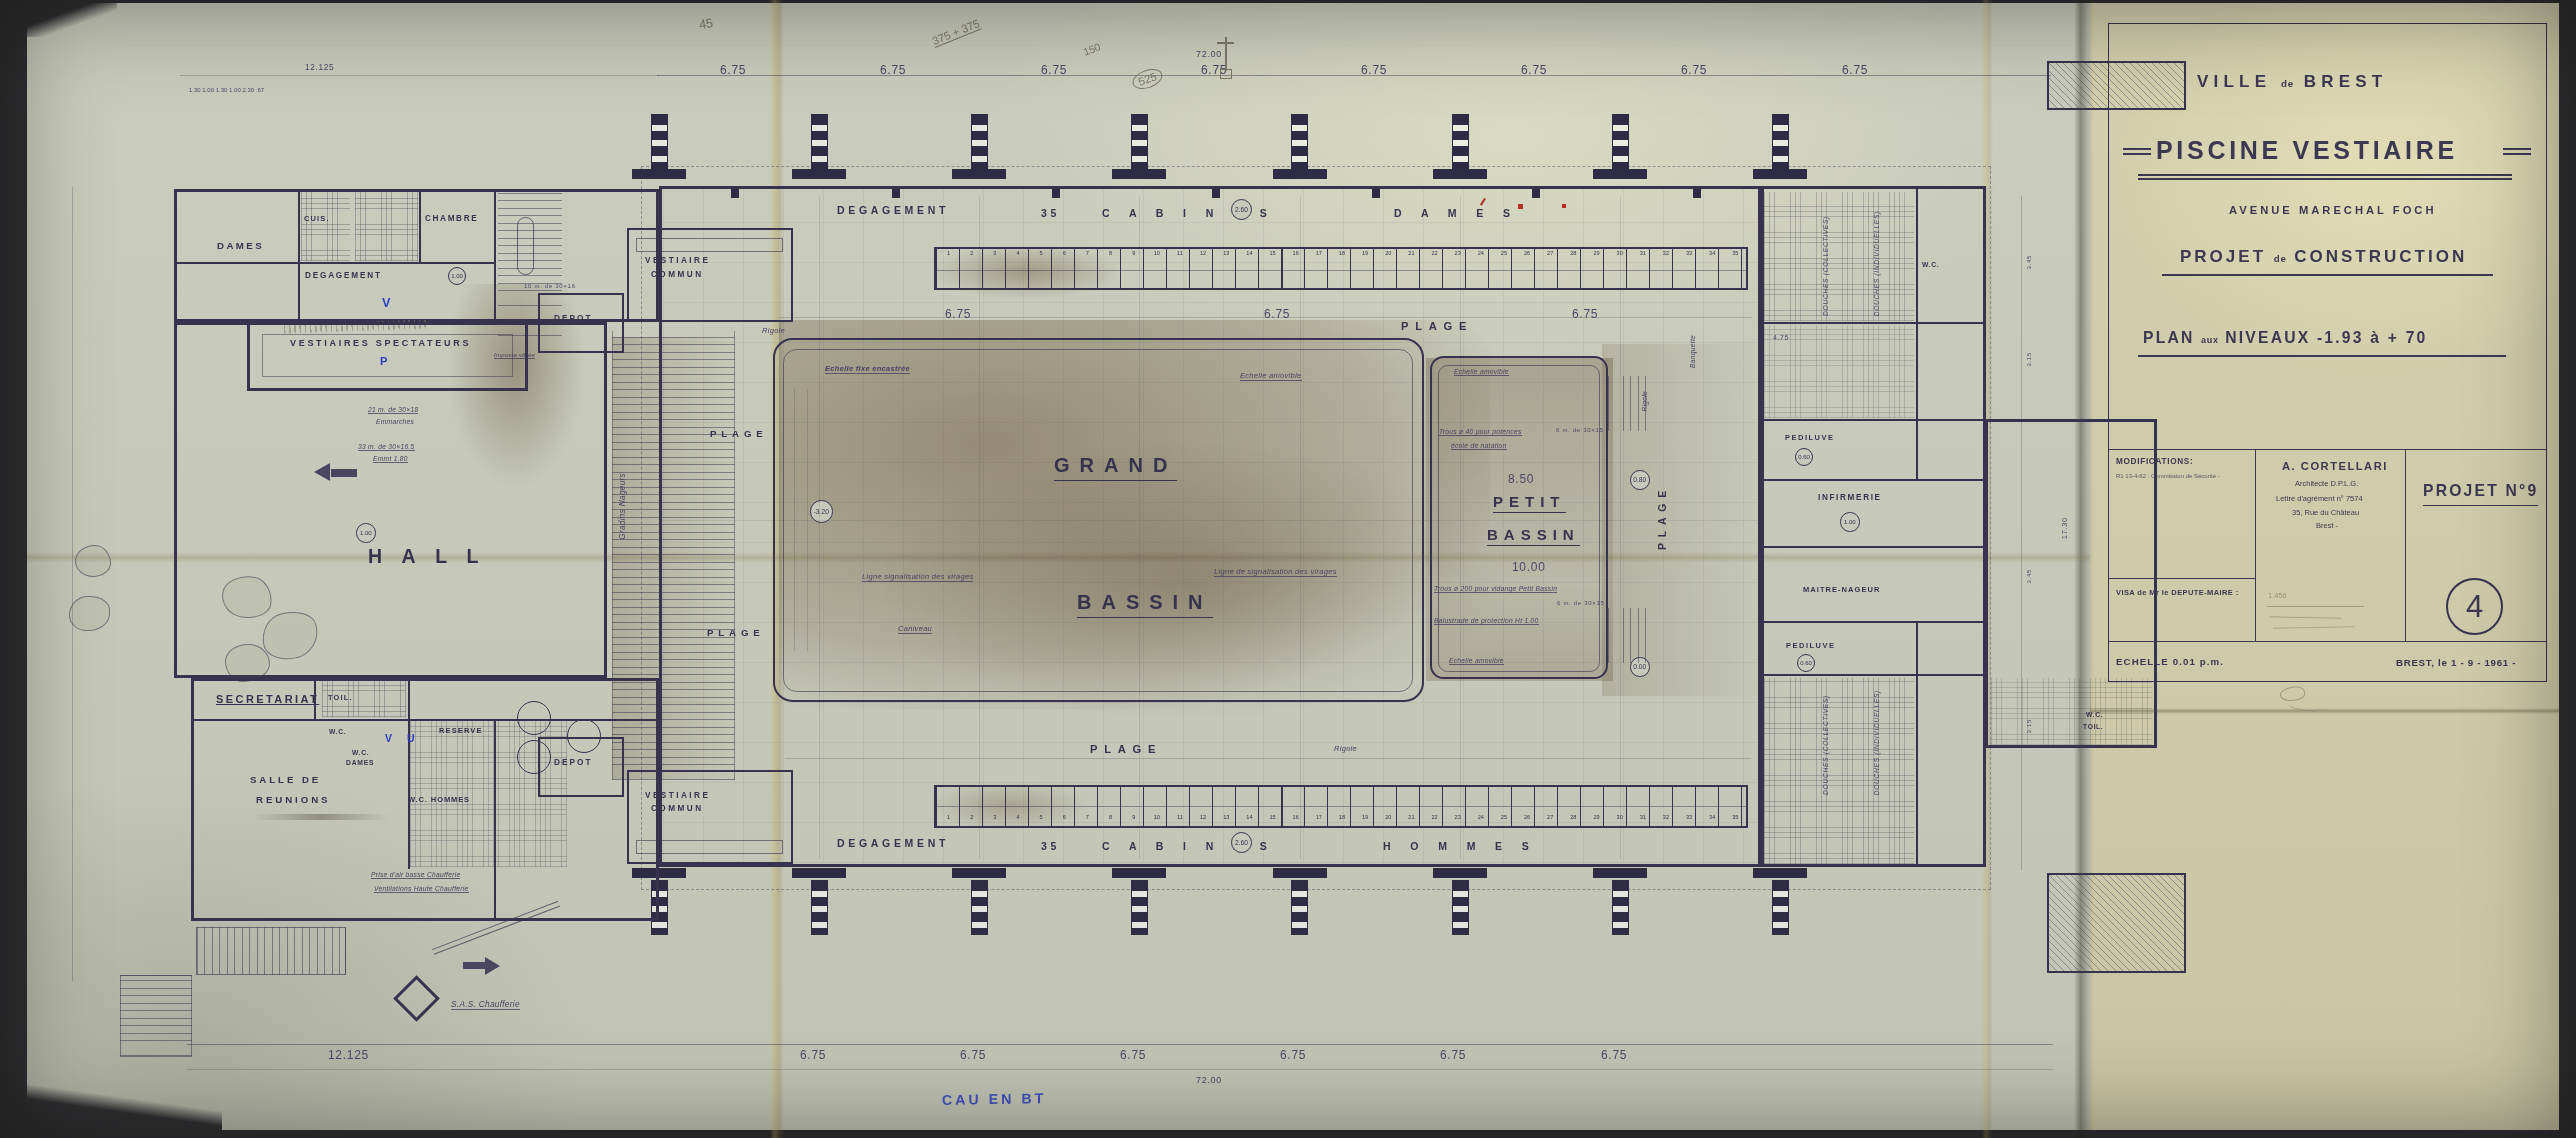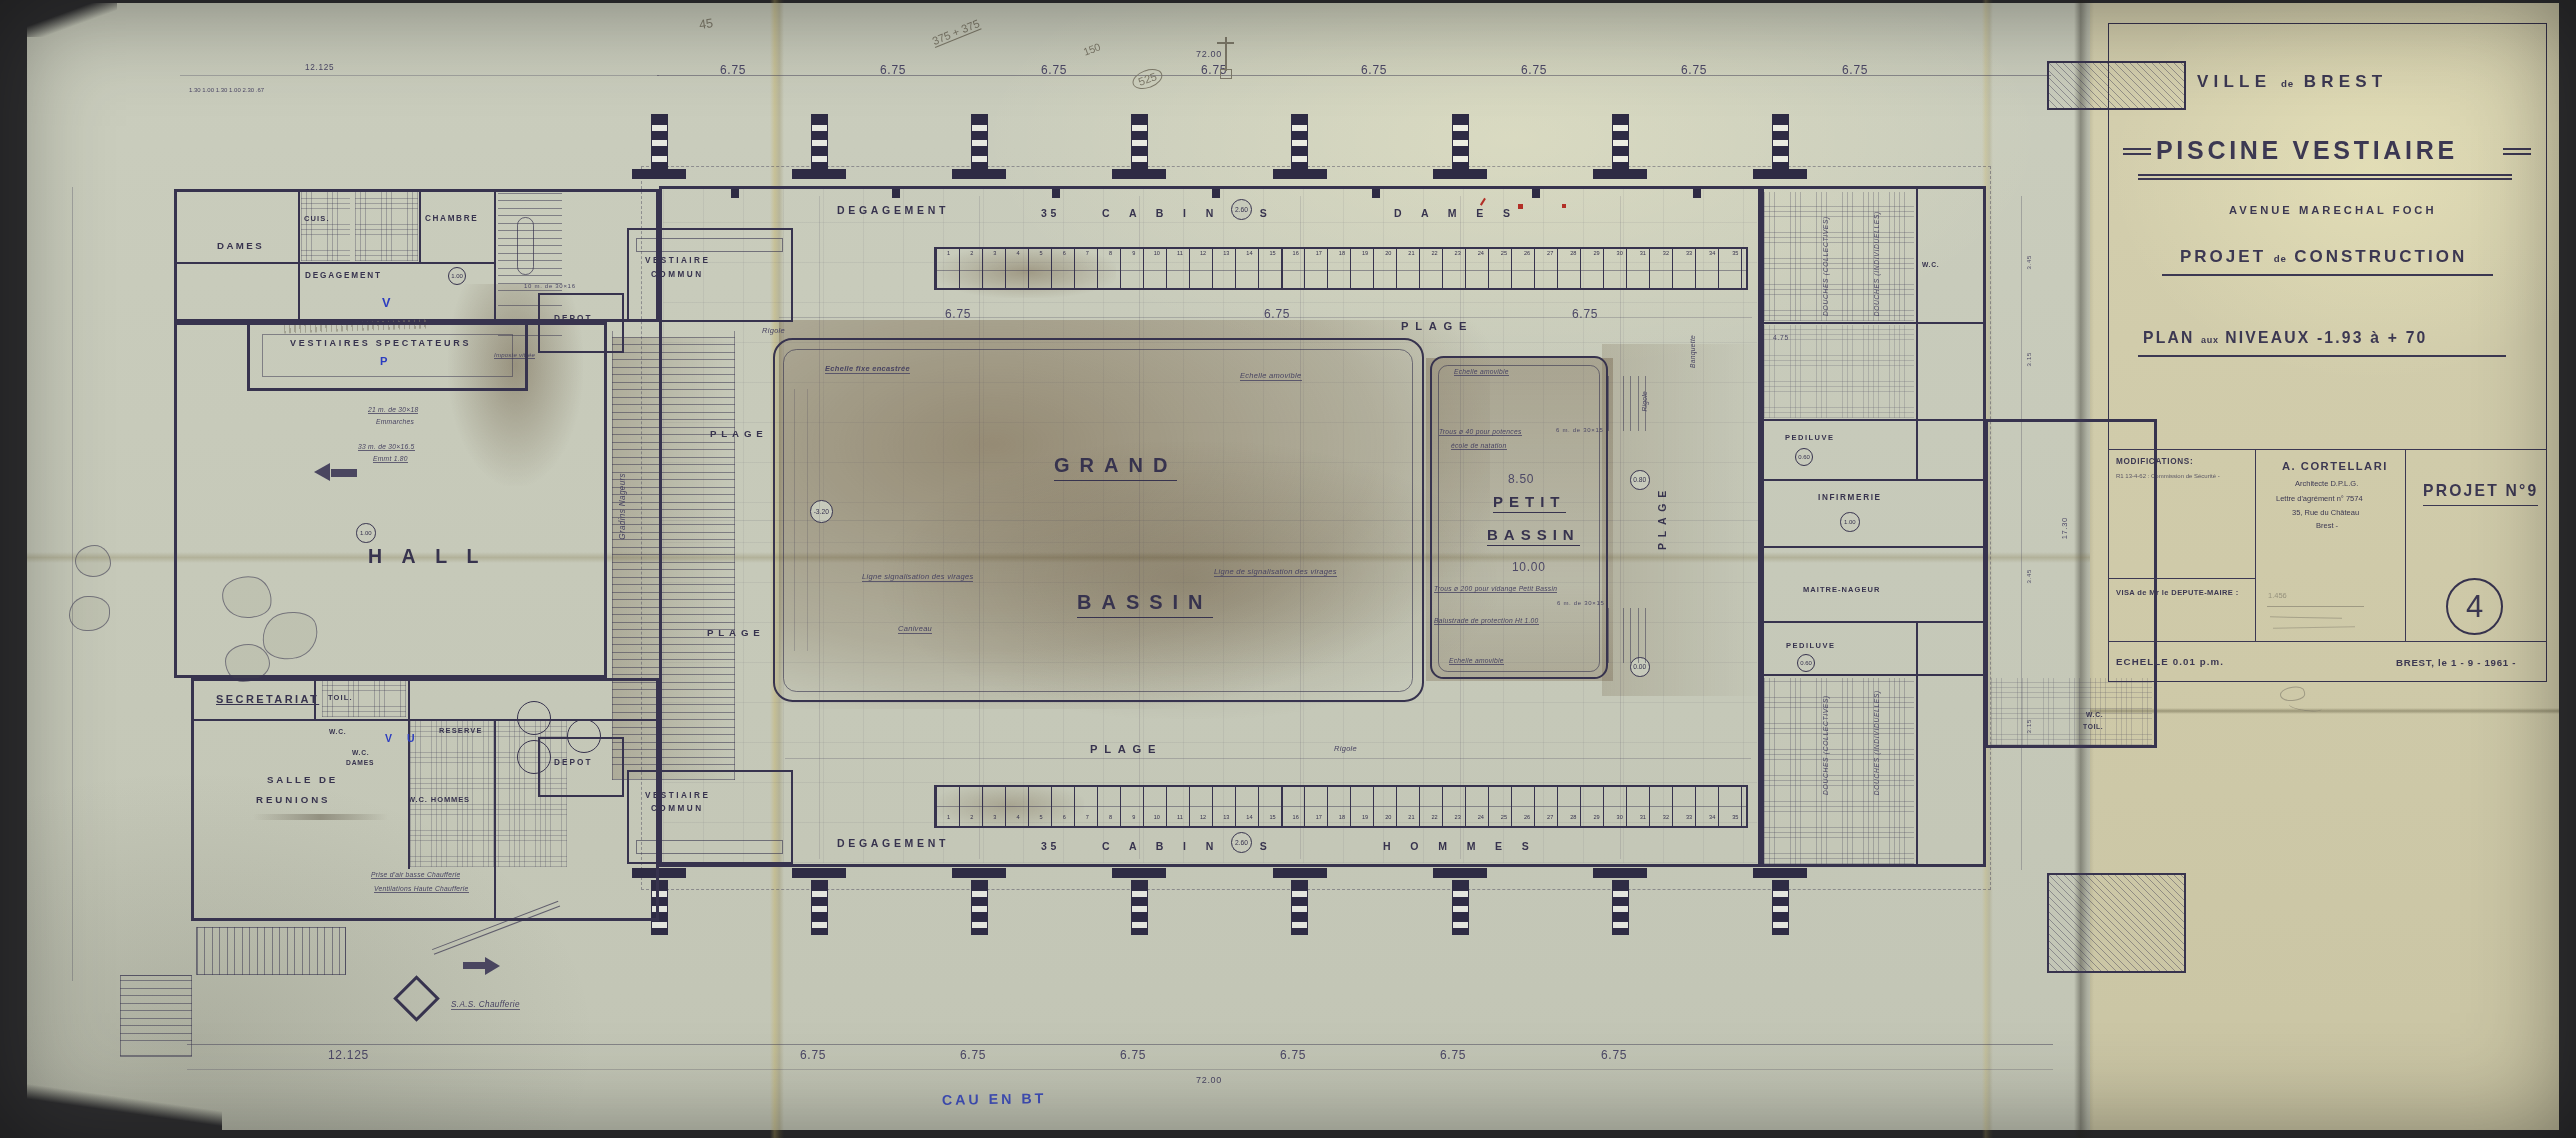--- a/index.html
+++ b/index.html
@@ -365,21 +365,21 @@
   <div class="w" style="left:494px;top:719px;width:2.2px;height:202px;"></div>
   <div class="tile" style="left:322px;top:680px;width:84px;height:37px;"></div>
   <div class="tile" style="left:410px;top:721px;width:157px;height:146px;opacity:.8;"></div>
   <div class="lbl" style="left:216px;top:693px;font-size:11px;letter-spacing:.22em;text-decoration:underline;">SECRETARIAT</div>
   <div class="lbl" style="left:328px;top:693px;font-size:7.5px;letter-spacing:.15em;">TOIL.</div>
   <div class="lbl" style="left:329px;top:728px;font-size:6.7px;letter-spacing:.1em;">W.C.</div>
   <div class="lbl" style="left:352px;top:749px;font-size:6.7px;letter-spacing:.1em;">W.C.</div>
   <div class="lbl" style="left:346px;top:759px;font-size:6.7px;letter-spacing:.12em;">DAMES</div>
   <div class="lbl" style="left:439px;top:726px;font-size:7.5px;letter-spacing:.15em;">RESERVE</div>
   <div class="lbl" style="left:408px;top:795px;font-size:7.5px;letter-spacing:.12em;">W.C. HOMMES</div>
-  <div class="lbl" style="left:267px;top:774px;font-size:9.7px;letter-spacing:.3em;">SALLE  DE</div>
+  <div class="lbl" style="left:250px;top:774px;font-size:9.7px;letter-spacing:.3em;">SALLE  DE</div>
   <div class="lbl" style="left:256px;top:794px;font-size:9.7px;letter-spacing:.3em;">REUNIONS</div>
   <div class="pencil" style="left:253px;top:814px;width:135px;height:6px;background:linear-gradient(90deg,transparent,rgba(126,122,106,.7),transparent);"></div>
   <div class="note" style="left:371px;top:871px;font-size:6.7px;">Prise d'air basse  Chaufferie</div>
   <div class="note" style="left:374px;top:885px;font-size:6.7px;">Ventilations Haute  Chaufferie</div>
 
   <div style="position:absolute;left:400px;top:982px;width:33px;height:33px;border:3.7px solid var(--ink);transform:rotate(45deg);box-sizing:border-box;"></div>
   <div style="position:absolute;left:433px;top:949px;width:135px;height:3.7px;border-top:1px solid rgba(55,51,78,.7);border-bottom:1px solid rgba(55,51,78,.7);transform:rotate(-21deg);transform-origin:left center;"></div>
   <div class="note" style="left:451px;top:1000px;font-size:8.2px;">S.A.S.  Chaufferie</div>
   <div class="stairv" style="left:196px;top:927px;width:150px;height:48px;border:1.5px solid rgba(55,51,78,.6);box-sizing:border-box;"></div>
   <div class="stairh" style="left:120px;top:975px;width:72px;height:82px;border:1.1px solid rgba(55,51,78,.5);box-sizing:border-box;"></div>

